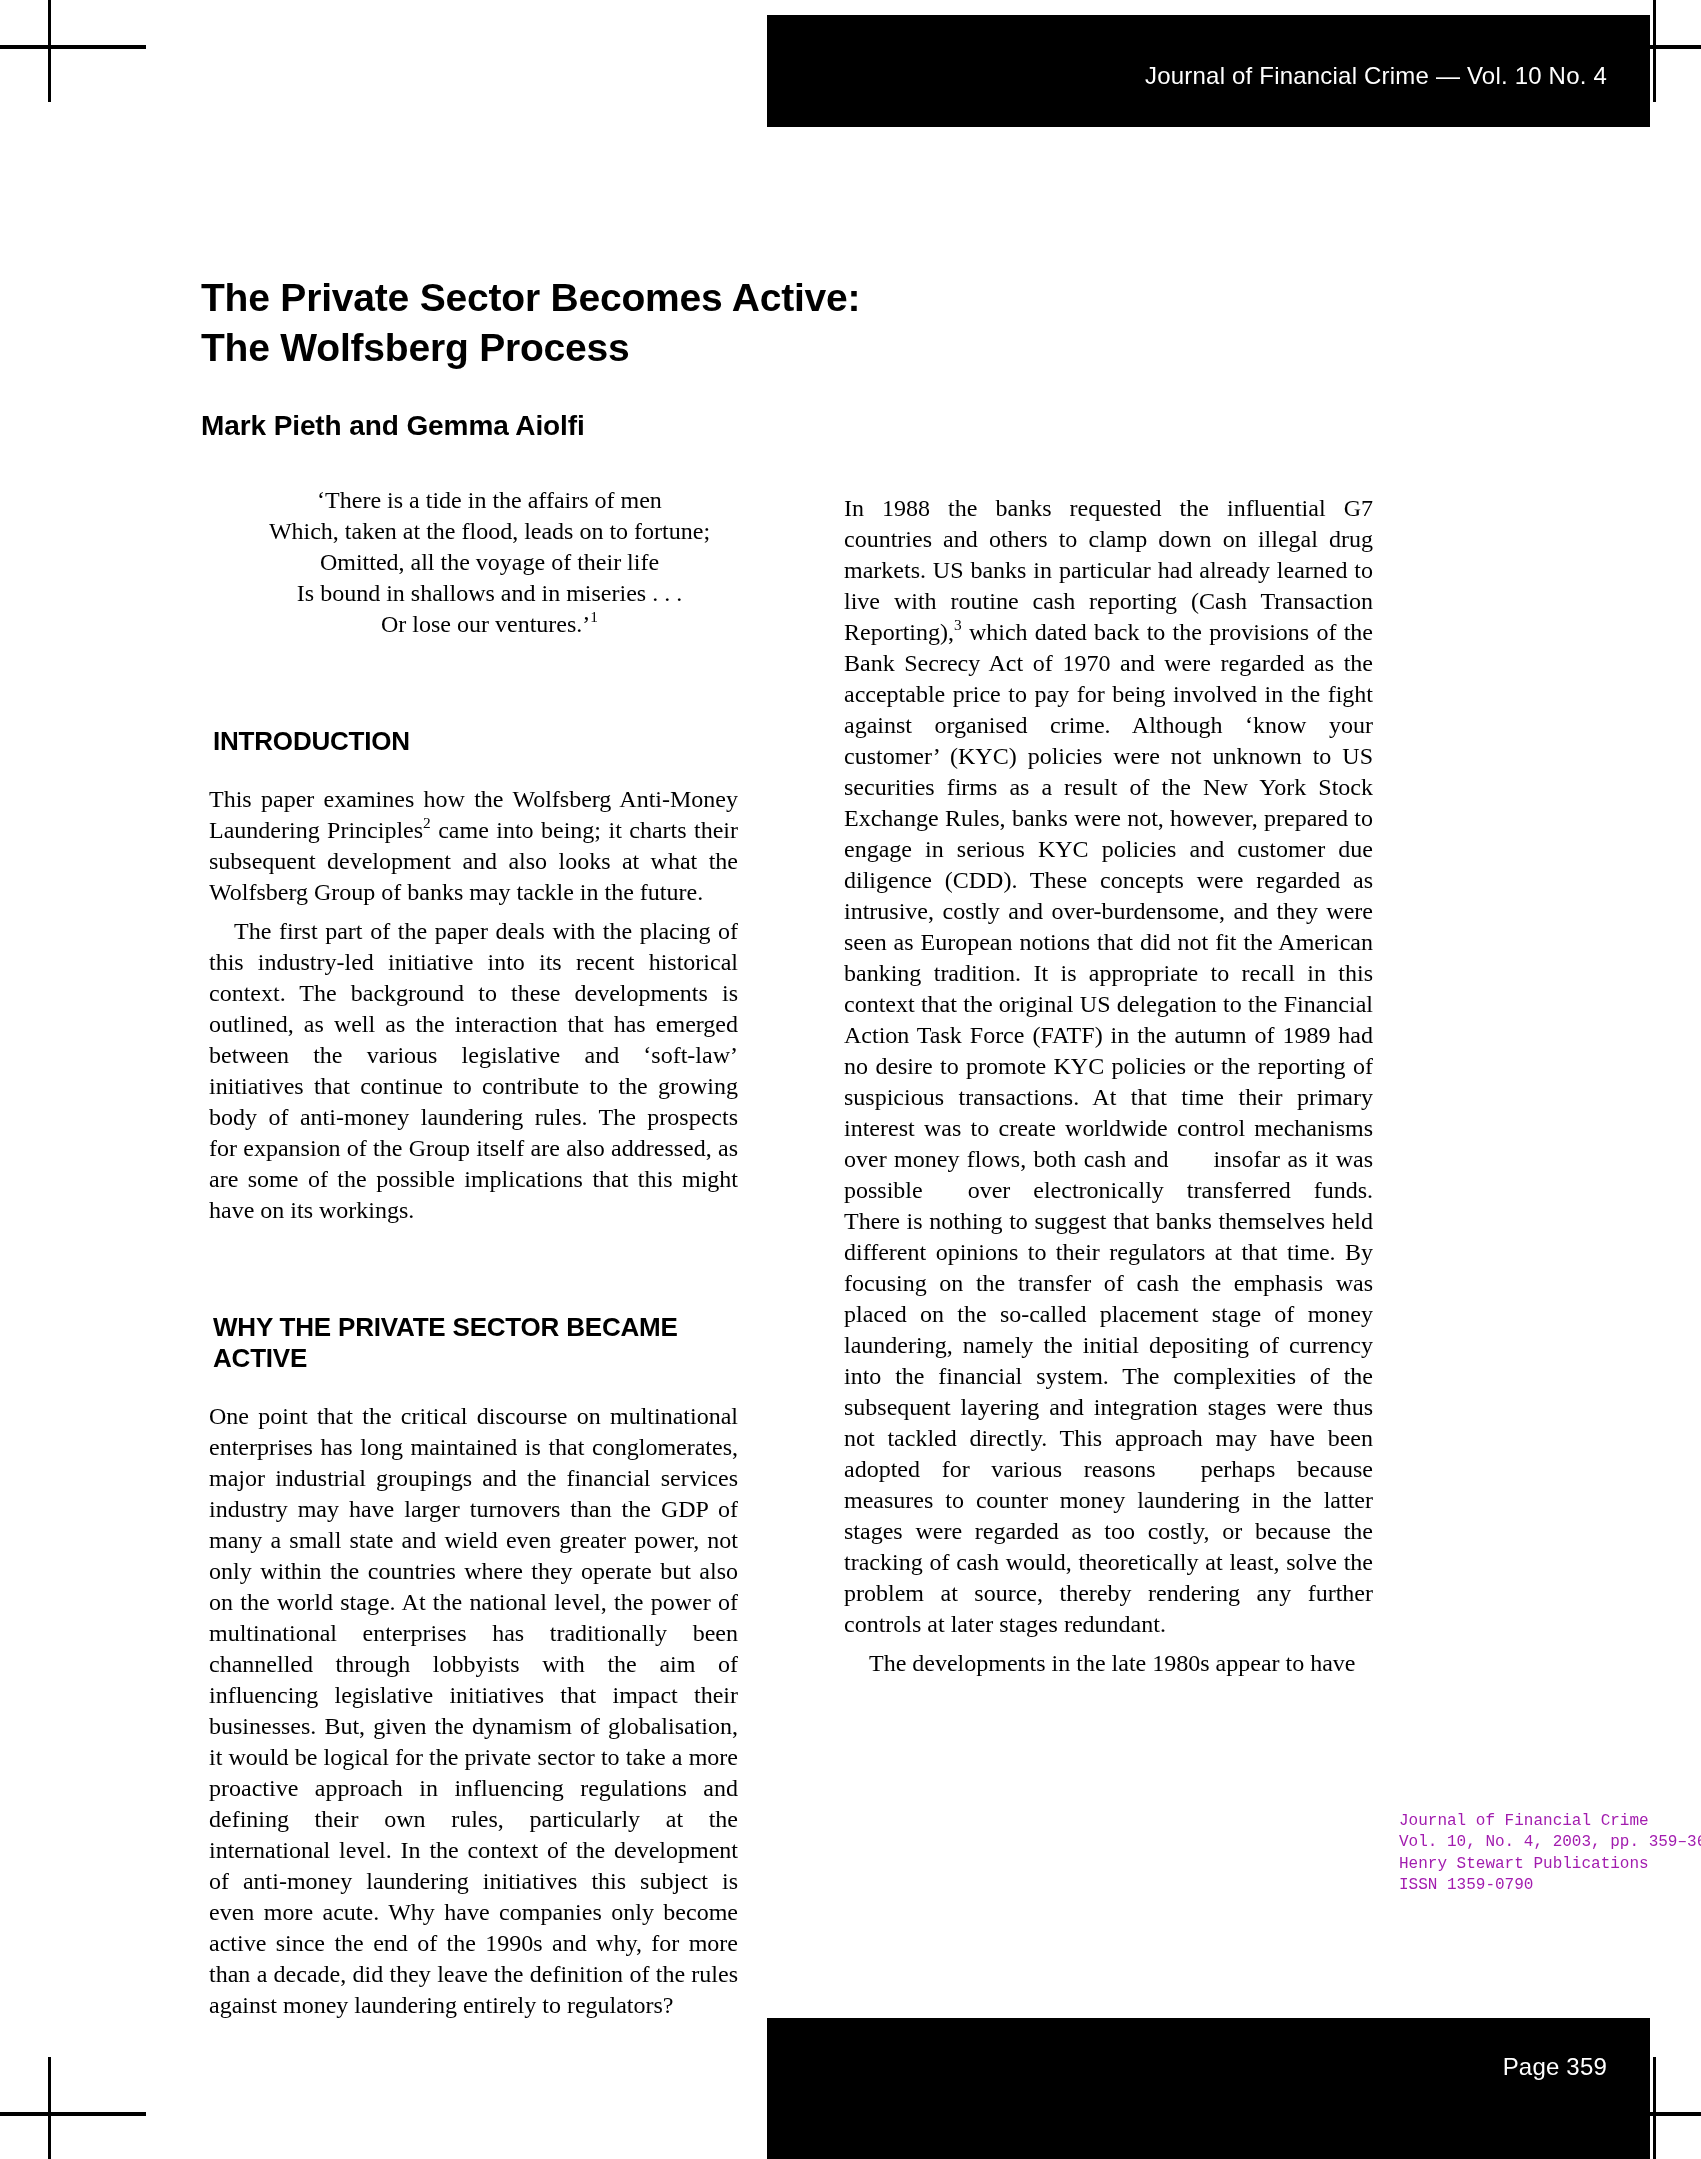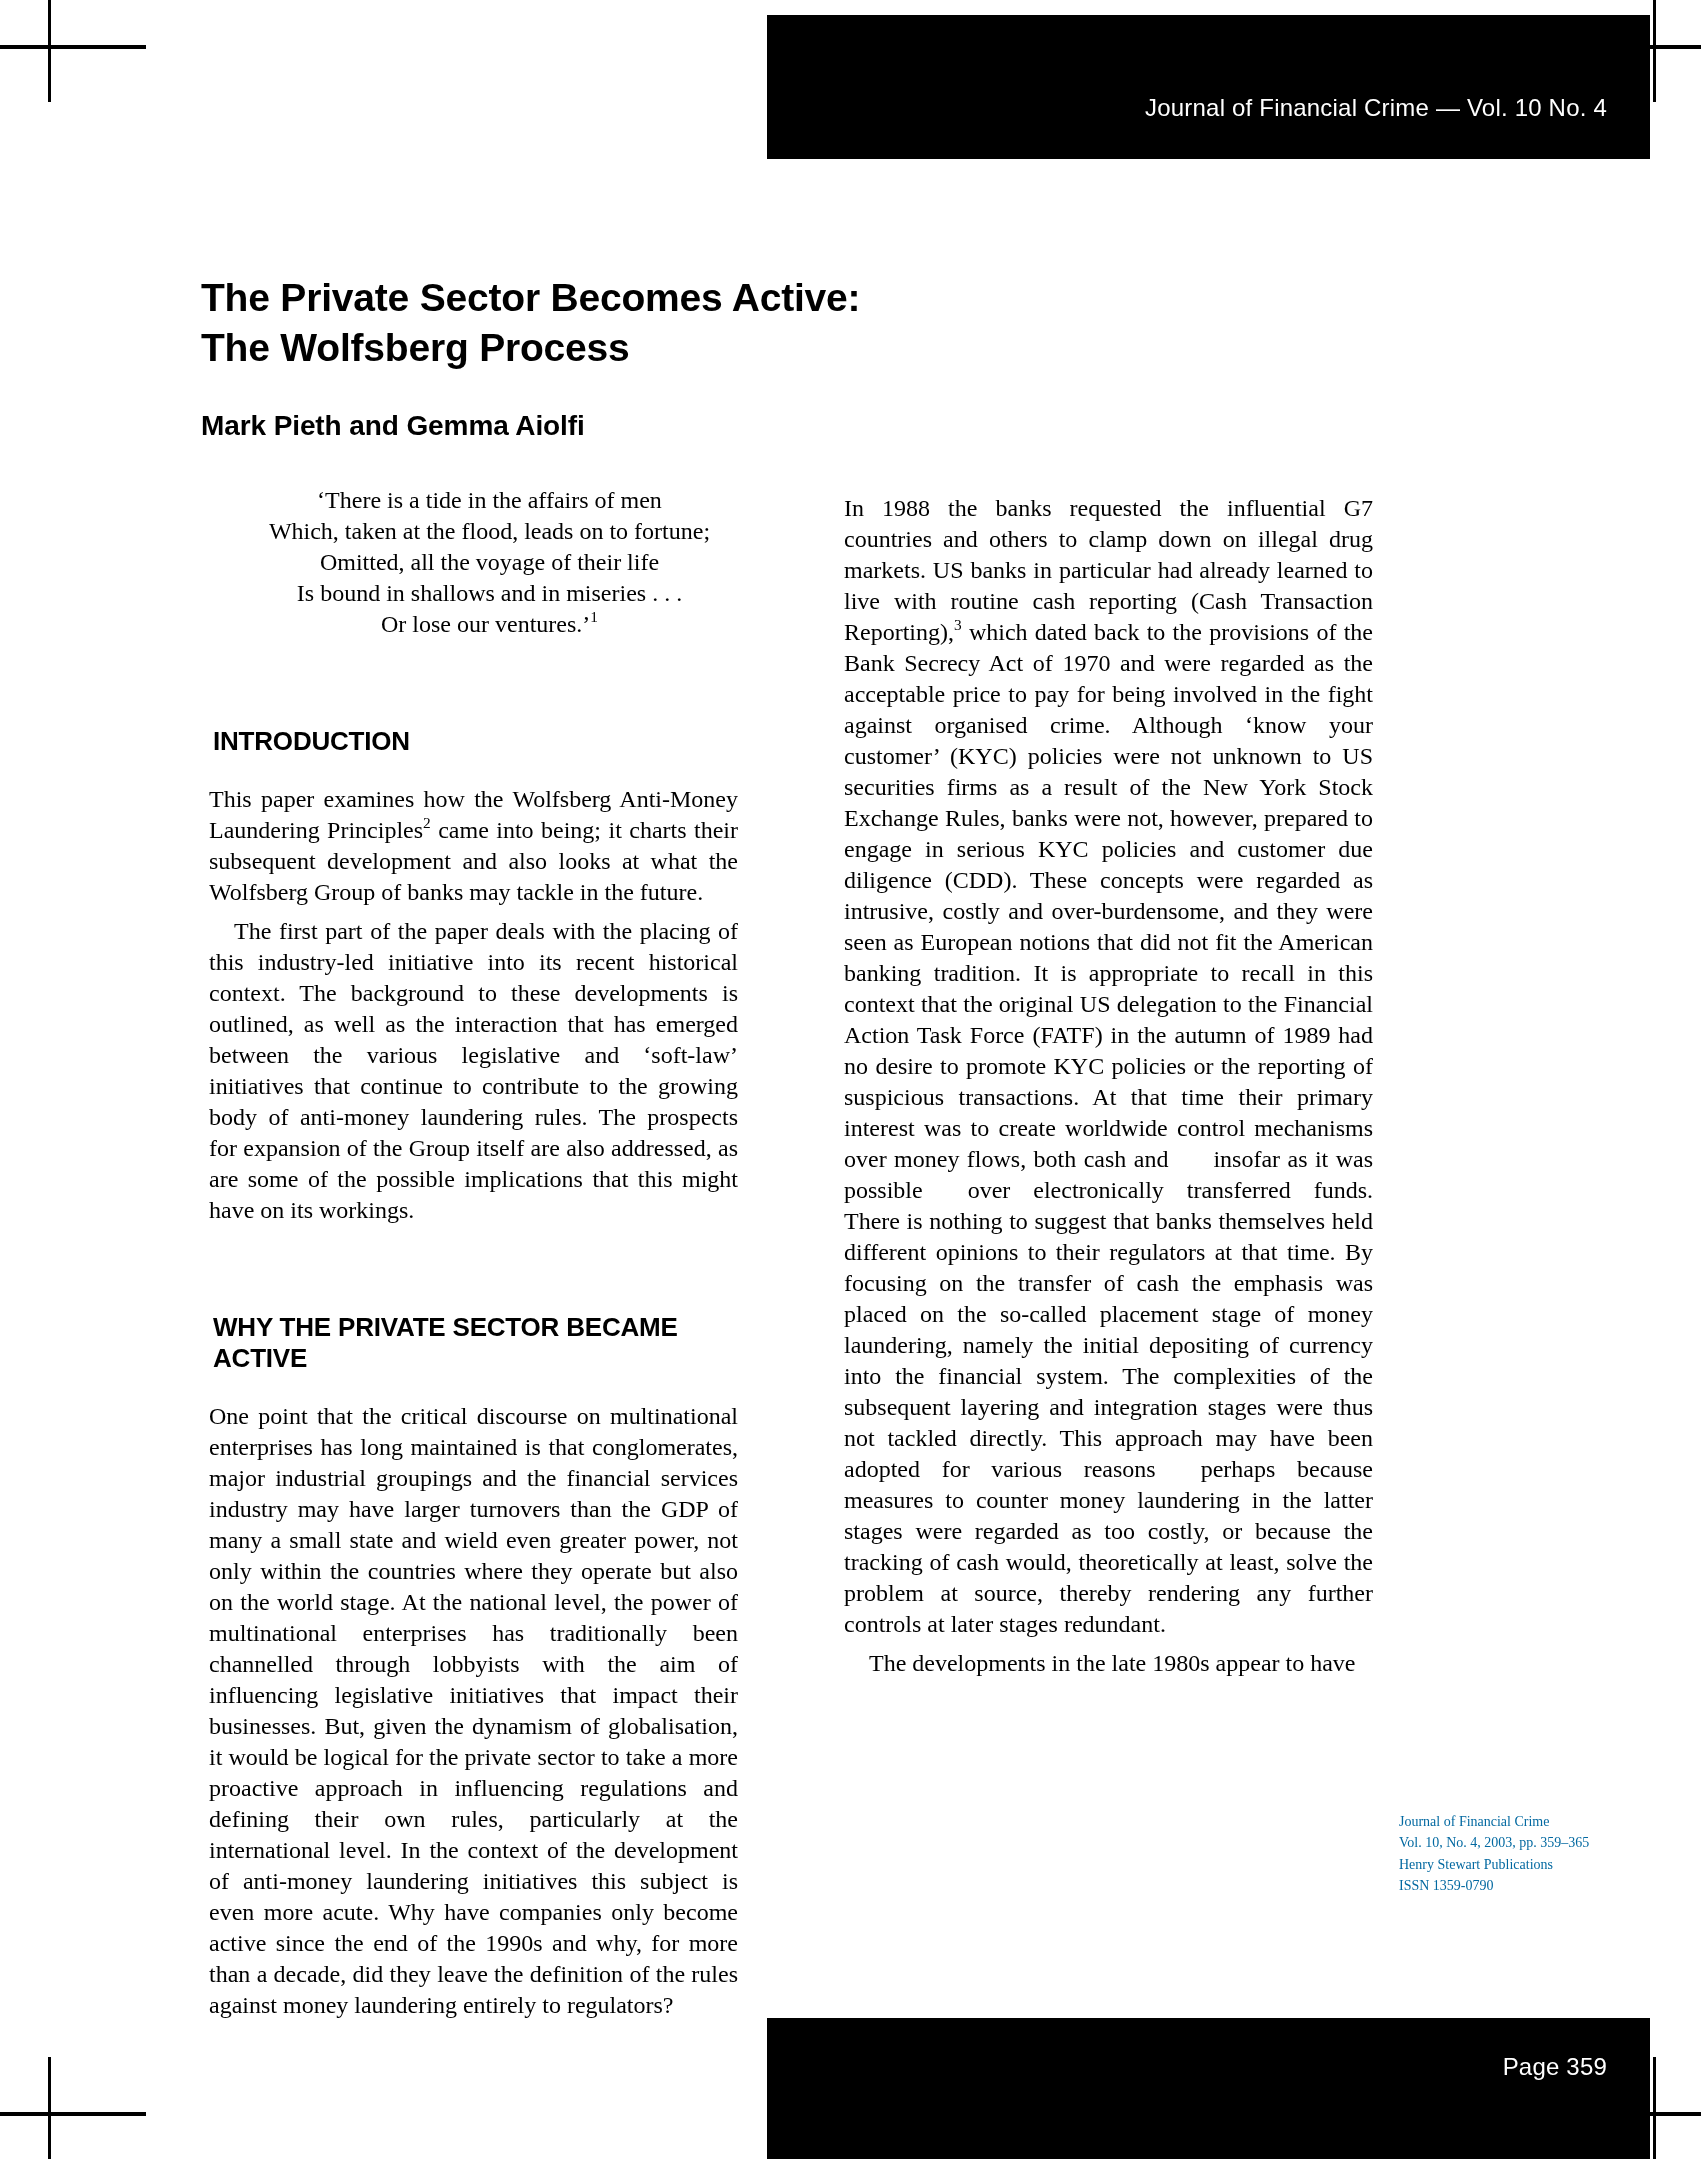--- a/index.html
+++ b/index.html
@@ -31,21 +31,21 @@
   .band {
     position: absolute;
     background: #000000;
     color: #ffffff;
     font-family: "Liberation Sans", "DejaVu Sans", sans-serif;
   }
   .band-header {
     left: 767px;
     top: 14.6px;
     width: 883px;
-    height: 144px;
+    height: 112px;
   }
   .band-header .band-text {
     position: absolute;
     right: 43px;
     bottom: 37px;
     font-size: 24px;
     letter-spacing: 0.2px;
     white-space: nowrap;
   }
   .band-footer {
@@ -135,24 +135,24 @@
 
   
   .dash-gap { display: inline-block; width: 45px; }
 
   
   .colophon {
     position: absolute;
     left: 1399px;
     top: 1811px;
     width: 243px;
-    font-family: Liberation Serif, serif;
-    font-size: 14px;
+    font-family: Liberation Mono, monospace;
+    font-size: 16px;
     line-height: 21.3px;
-    color: #0369a1;
+    color: #a21caf;
   }
   .colophon span { display: block; white-space: nowrap; }
 </style>
 </head>
 <body>
 
 <div class="page">
 
   <div class="crop-mark crop-v" style="left:48px; top:0px;"></div>
   <div class="crop-mark crop-h" style="left:0px; top:45px;"></div>

